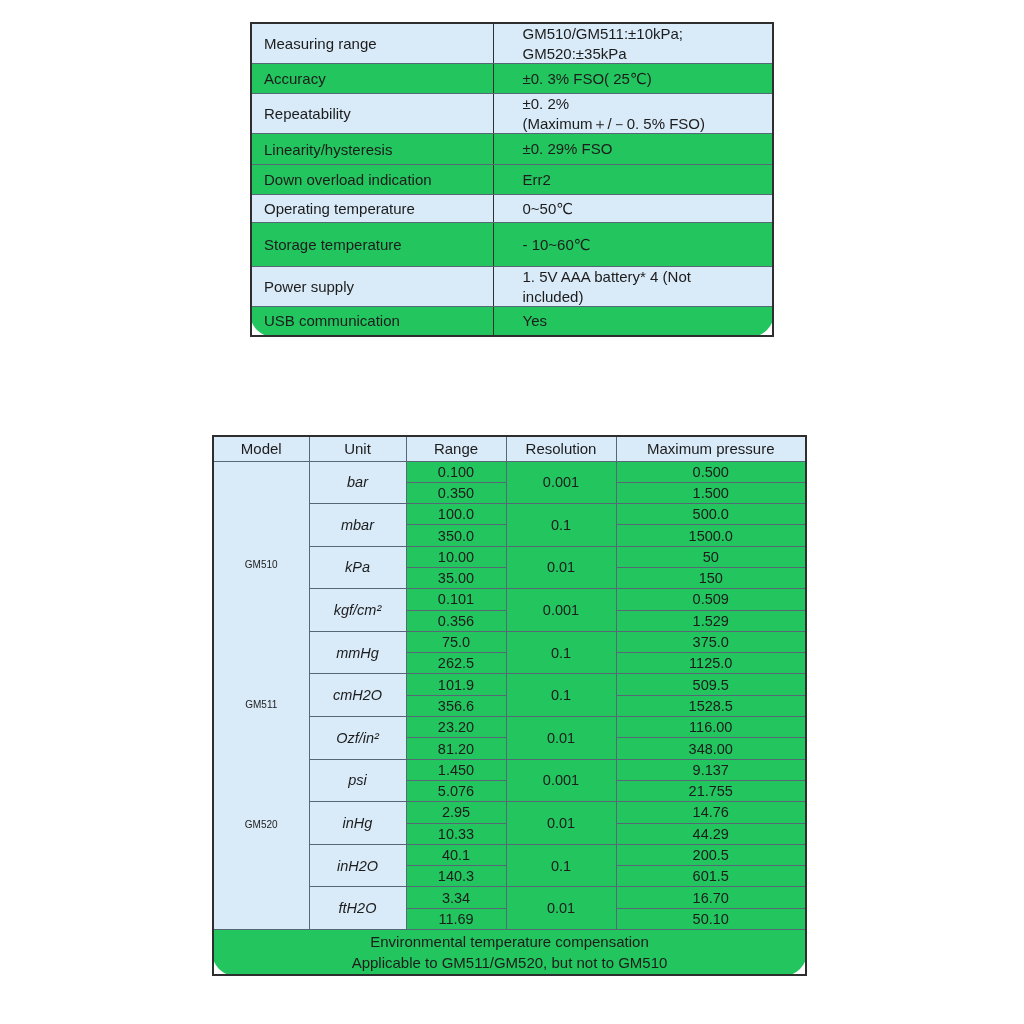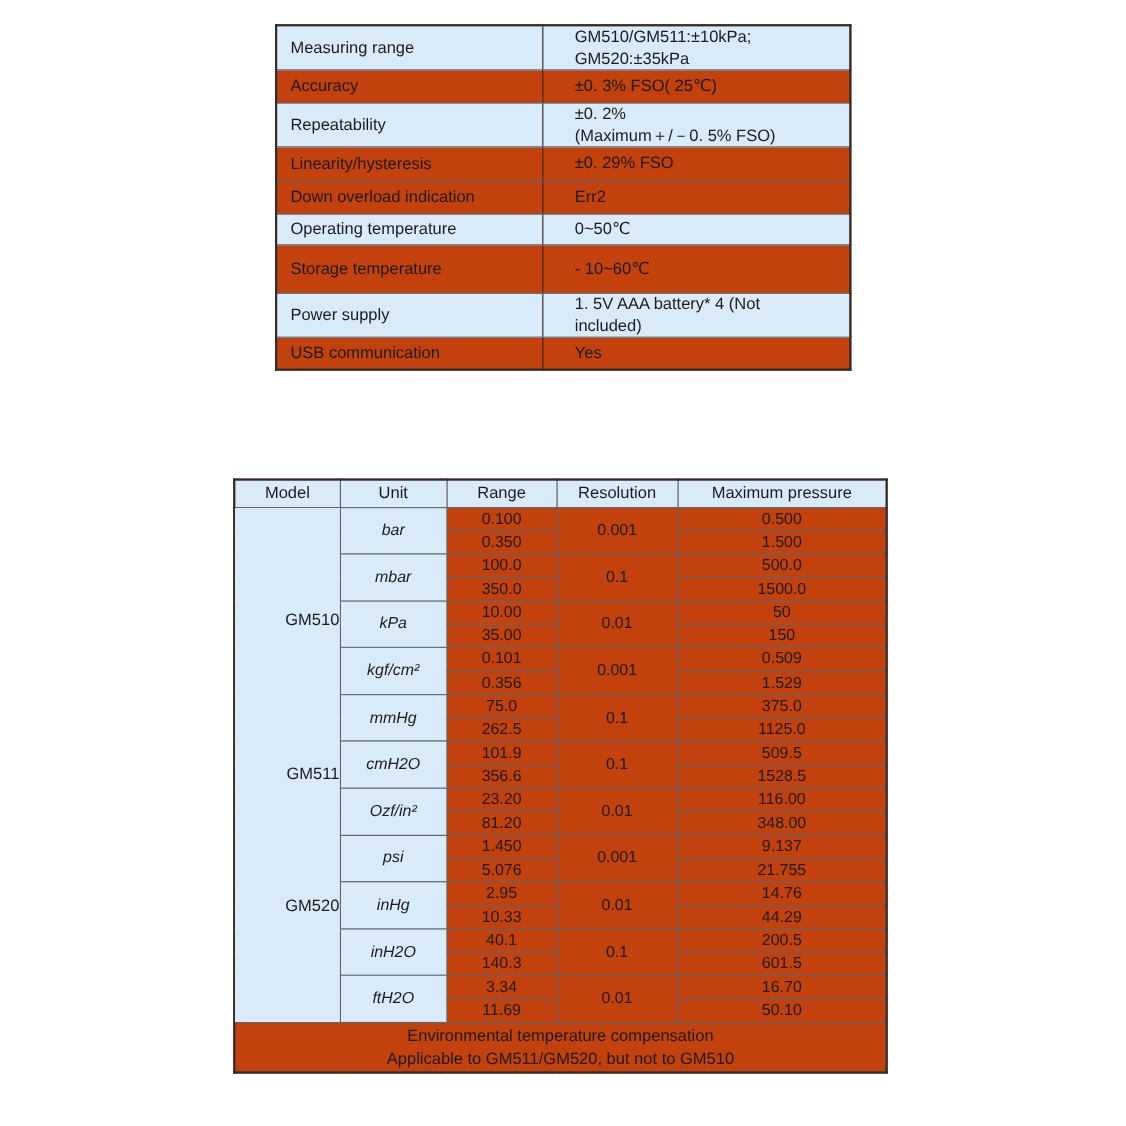--- a/index.html
+++ b/index.html
@@ -2,21 +2,21 @@
 <html><head>
 <meta charset="utf-8">
 <style>
   * { box-sizing: border-box; }
   html,body { margin:0; padding:0; }
   body {
     width:1024px; height:1024px; background:#ffffff;
     font-family:"Liberation Sans","DejaVu Sans",sans-serif;
     color:#1c1c1c; position:relative;
   }
-  table { border-collapse:collapse; table-layout:fixed; position:absolute; background:#c2410c; }
+  table { border-collapse:collapse; table-layout:fixed; position:absolute; background:#22c55e;border-radius:24px; }
 
   
   .spec-table { left:250px; top:22px; width:522px; border:2px solid #2e2e2e; }
   .spec-table td {
     border:1.5px solid #566876;
     padding:0 12px; font-size:15px; vertical-align:middle;
   }
   .spec-table td.spec-value { padding:0 29px; white-space:pre-line; line-height:1.3; }
   .spec-table tr.alt td { background:#d9eaf8; }
   .spec-table td.spec-label { border-right-color:#2e2e2e; }
@@ -26,21 +26,21 @@
   .pressure-table th, .pressure-table td {
     border:1.5px solid #566876; text-align:center; vertical-align:middle;
     padding:0; font-size:14.5px;
   }
   .pressure-table thead th { background:#d9eaf8; font-weight:normal; height:25px; font-size:15px; }
   .pressure-table tbody tr { height:21.3px; }
   .pressure-table td.unit-cell { background:#d9eaf8;font-style:italic; }
   .pressure-table td.model-cell { background:#d9eaf8; position:relative; }
   .model-label {
     position:absolute; left:0; width:100%; transform:translateY(-50%);
-    text-align:right; font-size:15px;
+    text-align:center; font-size:10px;
   }
   .pressure-table td.footer-cell {
     height:45px; white-space:pre-line; line-height:1.4; font-size:15px;
   }
 </style>
 </head>
 <body>
 
 <table class="spec-table">
   <colgroup>

